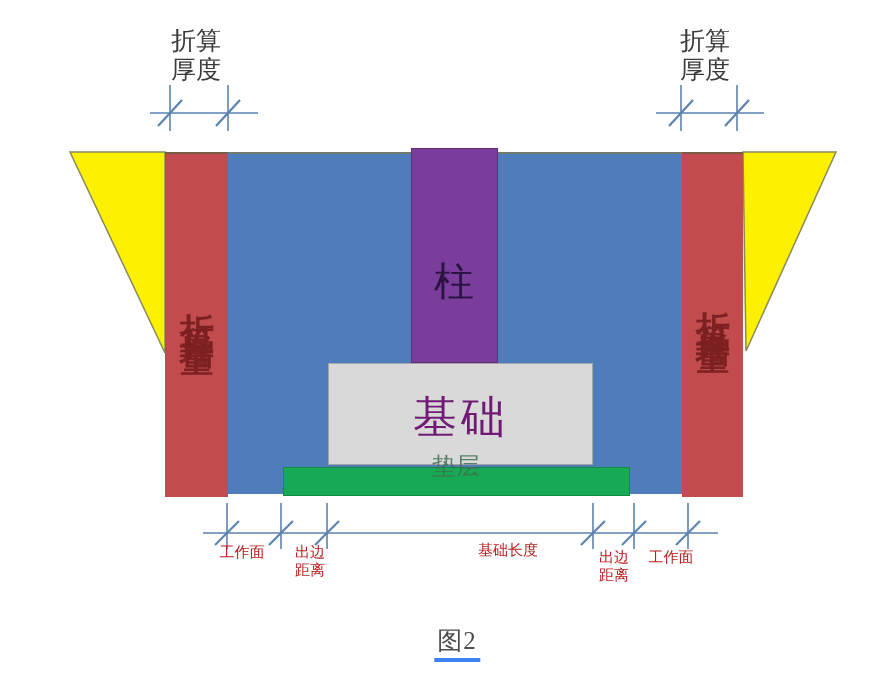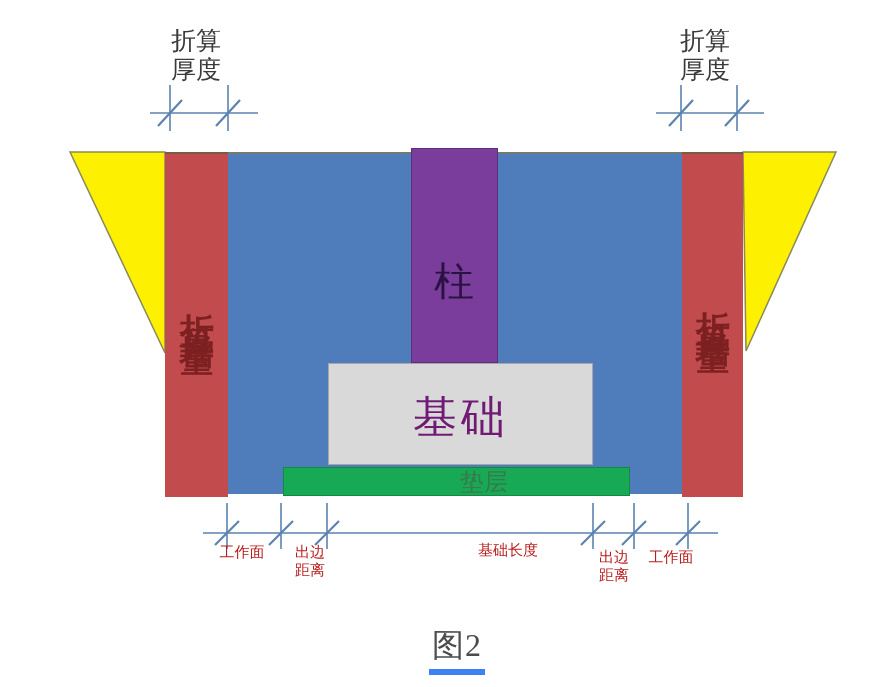--- a/index.html
+++ b/index.html
@@ -28,21 +28,21 @@
   .cus-lbl{font-size:24px;color:#3f7150;opacity:.85;}
   .vert-wrap{position:absolute;display:flex;align-items:center;justify-content:center;}
   .vw-left{left:165px;top:214px;width:63px;height:185px;}
   .vw-right{left:682px;top:212px;width:61px;height:185px;}
   .vert-text{
     writing-mode:vertical-rl;text-orientation:upright;
     font-size:34px;letter-spacing:10px;color:#7c2022;font-weight:600;
   }
   .caption{
     position:absolute;left:457px;top:624px;transform:translateX(-50%);
-    font-size:32px;color:#4c4c4c;border-bottom:6px solid #3b82f6;padding:0 3px 1px 3px;
+    font-size:25px;color:#4c4c4c;border-bottom:4px solid #3b82f6;padding:0 3px 1px 3px;
     letter-spacing:1px;
   }
   .dim line{stroke:#5b82b0;stroke-width:1.6;}
   .dim line.slash{stroke-width:2.2;}
   .tri{stroke:#8a8a5c;stroke-width:1.5;}
 </style>
 </head>
 <body>
 
 <div class="canvas">
@@ -106,21 +106,21 @@
     </div>
 
     <div class="vert-wrap vw-right">
       <span class="vert-text">折算增量</span>
     </div>
 
     <div class="lbl center-lbl col-lbl" style="left:454px;top:281px;position:absolute;">柱</div>
 
     <div class="lbl center-lbl fnd-lbl" style="left:461px;top:417px;position:absolute;">基础</div>
 
-    <div class="lbl center-lbl cus-lbl" style="left:456px;top:482px;position:absolute;margin-left:28px;">垫层</div>
+    <div class="lbl center-lbl cus-lbl" style="left:456px;top:466px;position:absolute;">垫层</div>
 
     <div class="lbl seg-lbl" style="left:242px;top:543px;">工作面</div>
 
     <div class="lbl seg-lbl" style="left:310px;top:543px;">出边
 距离</div>
 
     <div class="lbl seg-lbl" style="left:468px;top:541px;margin-left:40px;">基础长度</div>
 
     <div class="lbl seg-lbl" style="left:614px;top:548px;">出边
 距离</div>

